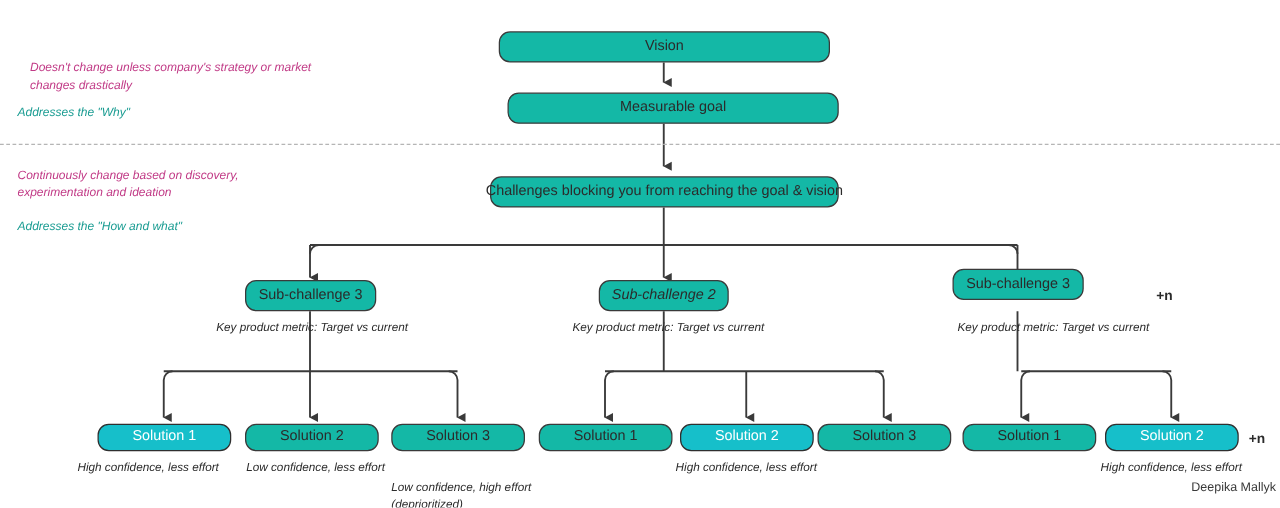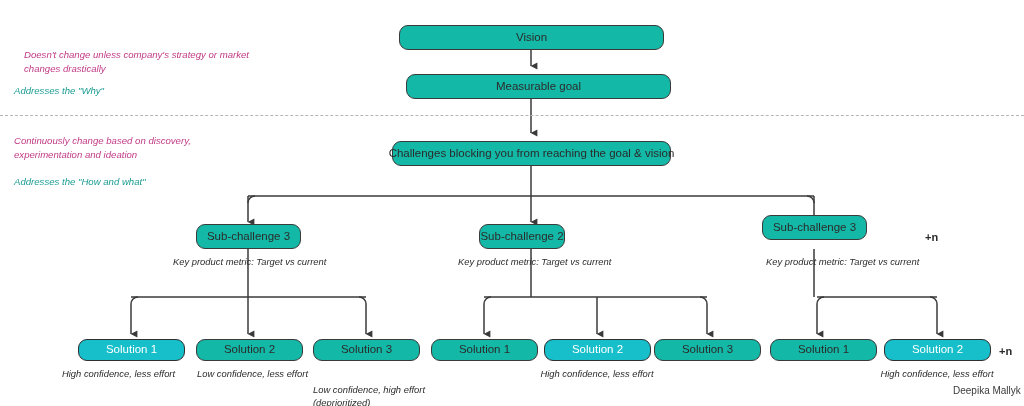--- a/index.html
+++ b/index.html
@@ -143,21 +143,21 @@
 
   <div class="node" style="left:399px;top:25px;width:265px;height:25px;">Vision</div>
 
   <div class="node" style="left:406px;top:74px;width:265px;height:25px;text-align:right;">Measurable goal</div>
 
   <div class="node" style="left:392px;top:141px;width:279px;height:25px;">Challenges blocking you from reaching the goal &amp; vision</div>
 
   <div class="node" style="left:196px;top:224px;width:105px;height:25px;">Sub-challenge 3</div>
   <div class="caption" style="left:173px;top:255px;">Key product metric: Target vs current</div>
 
-  <div class="node" style="left:479px;top:224px;width:86px;height:25px;">Sub-challenge 2</div>
+  <div class="node" style="left:479px;top:224px;width:104px;height:25px;font-style:italic;">Sub-challenge 2</div>
   <div class="caption" style="left:458px;top:255px;">Key product metric: Target vs current</div>
 
   <div class="node" style="left:762px;top:215px;width:105px;height:25px;">Sub-challenge 3</div>
   <div class="caption" style="left:766px;top:255px;">Key product metric: Target vs current</div>
 
   <div class="plusn" style="left:925px;top:231px;">+n</div>
 
   <div class="node highlight" style="left:78px;top:339px;width:107px;height:22px;">Solution 1</div>
   <div class="caption" style="left:62px;top:367px;">High confidence, less effort</div>
 

